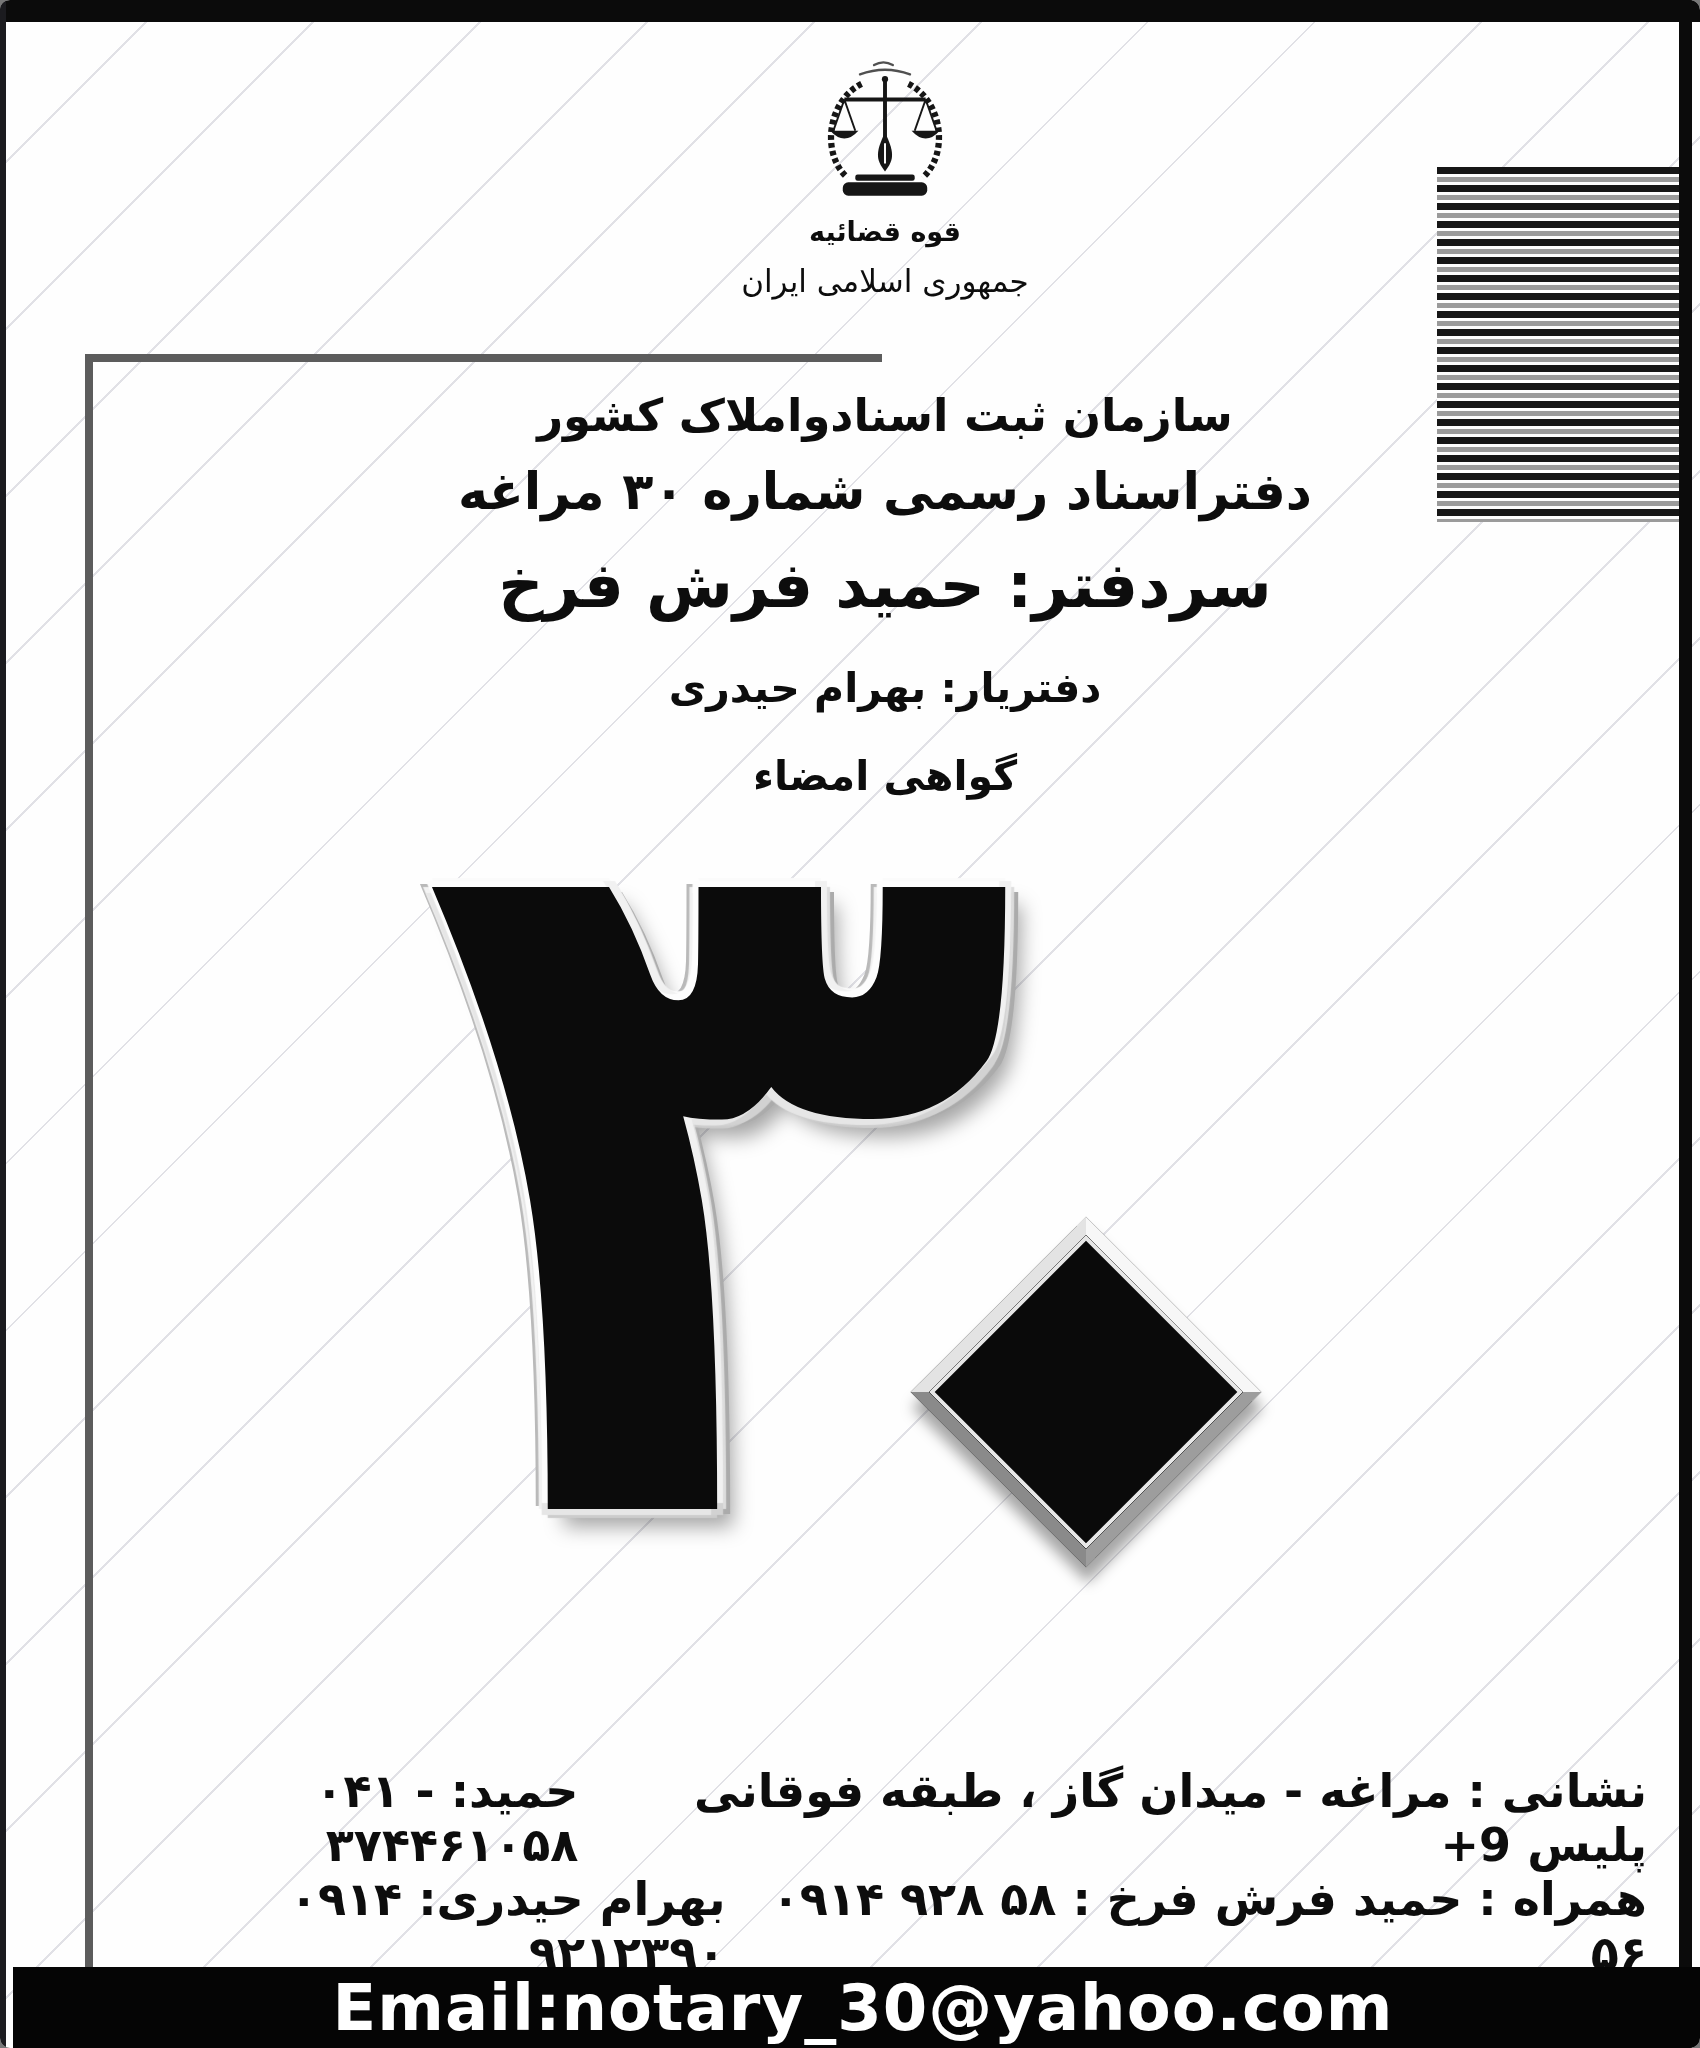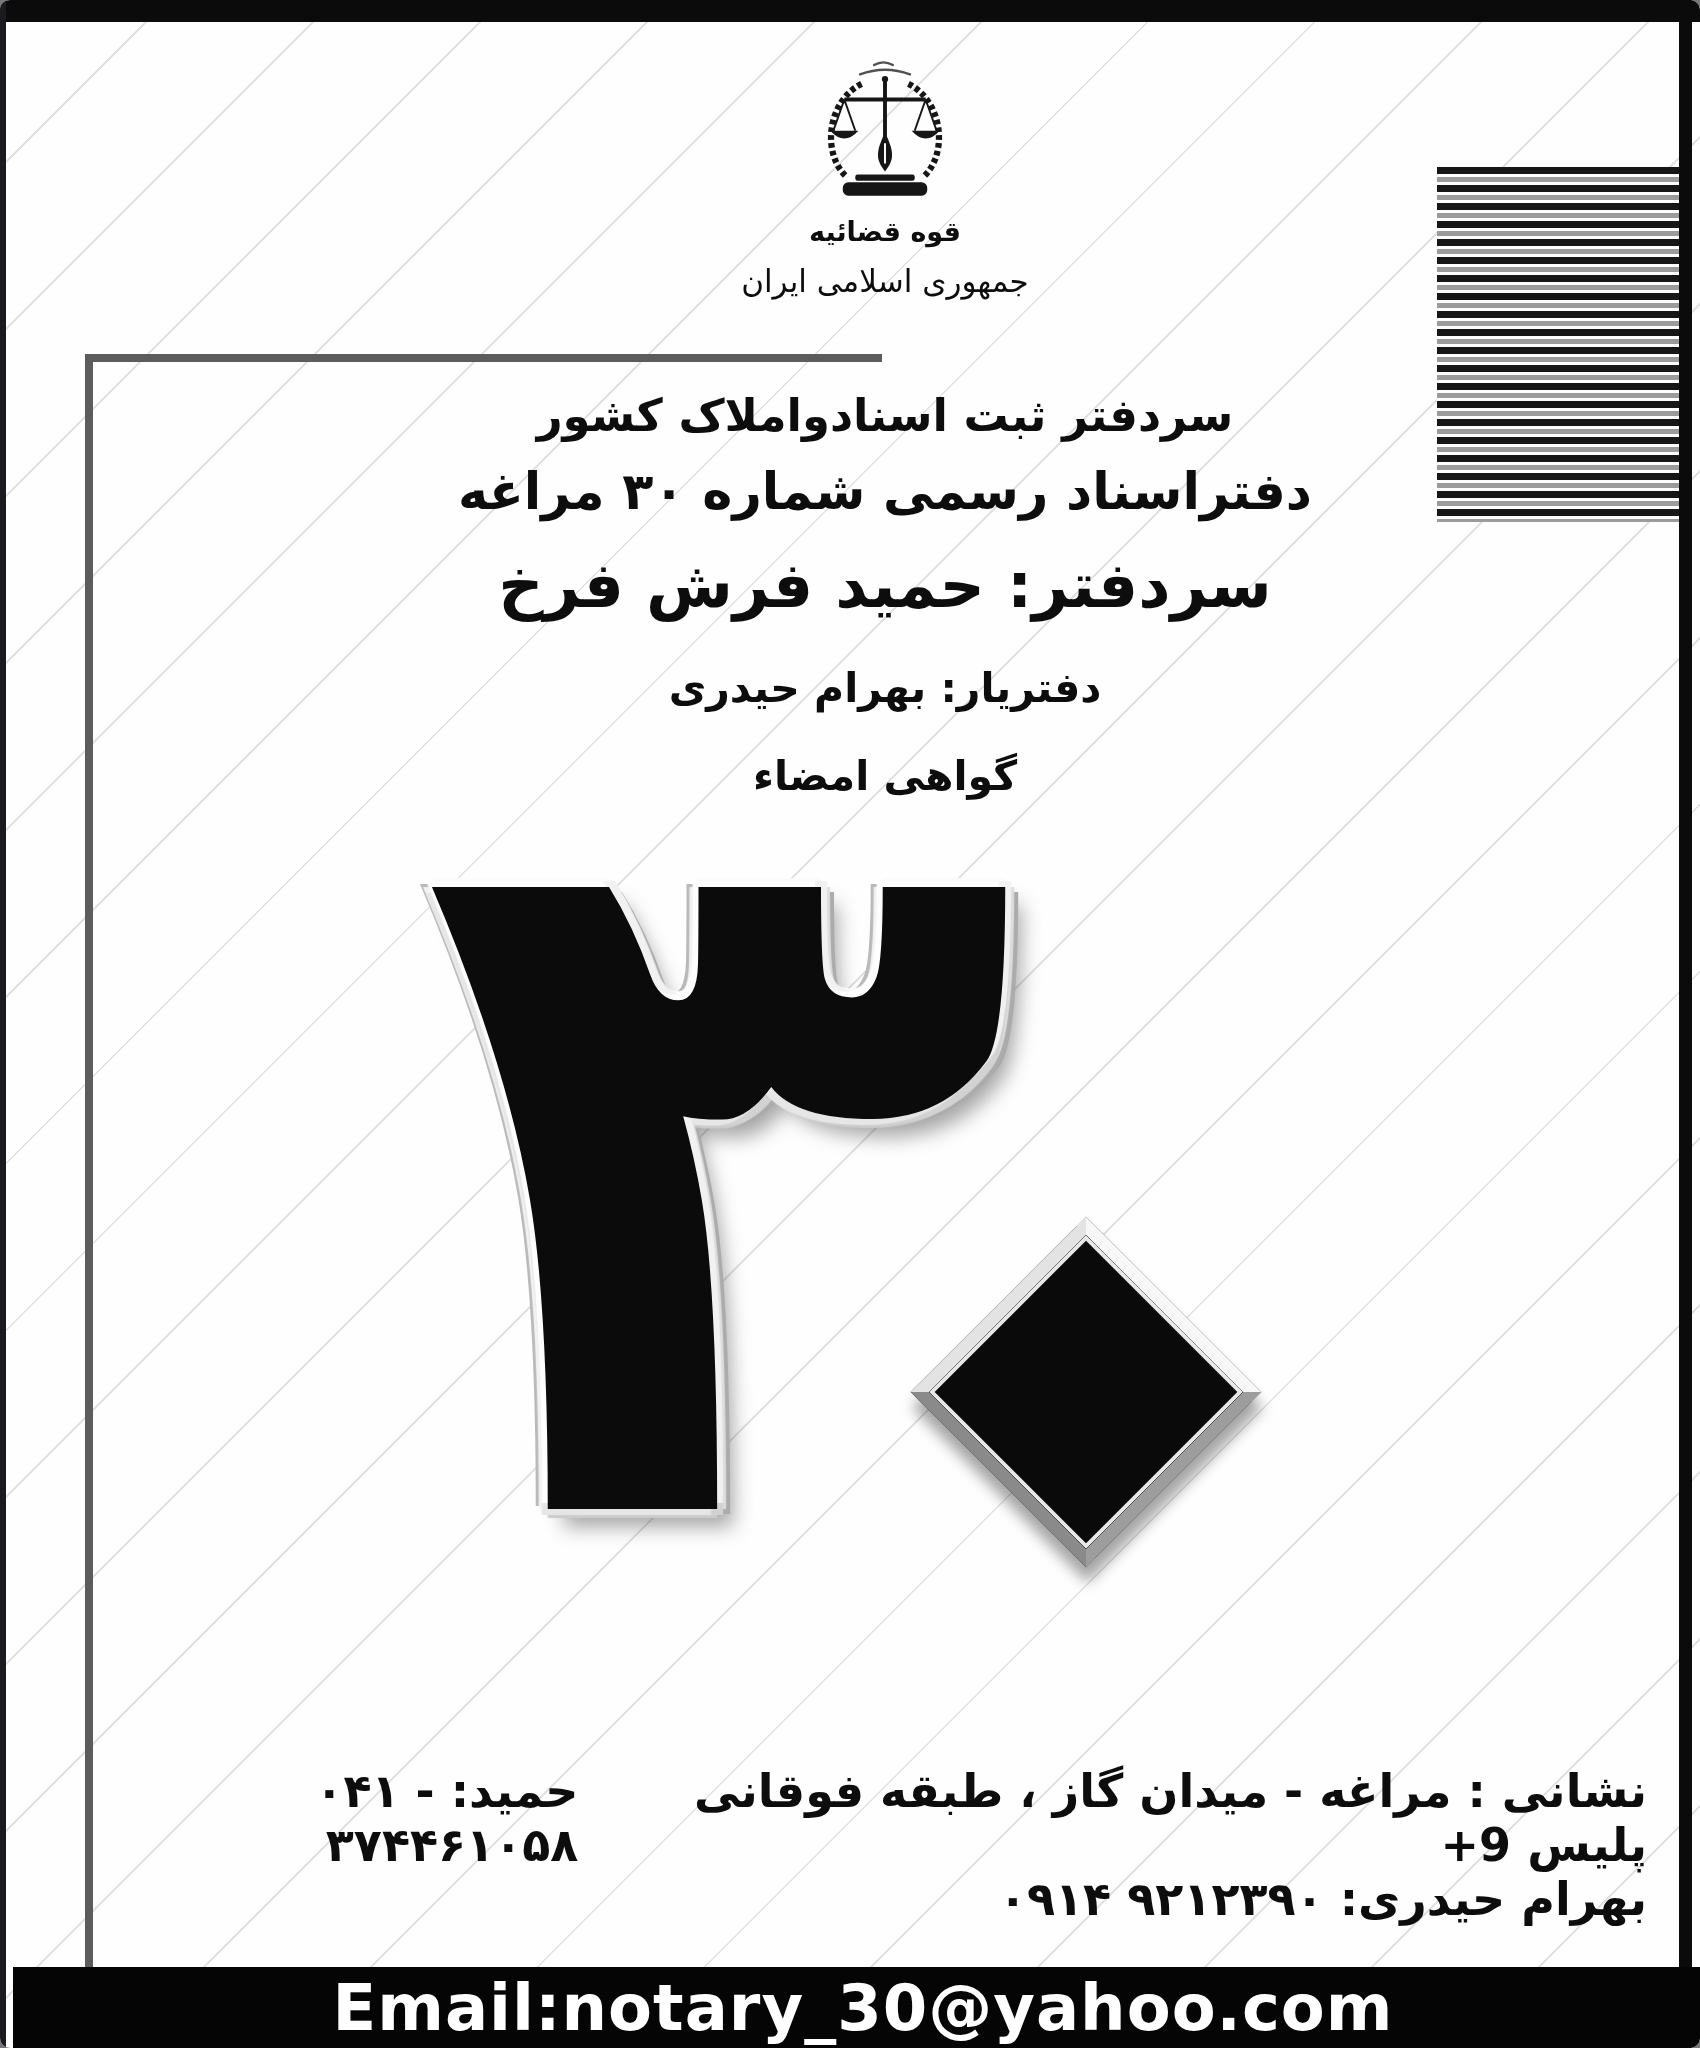--- a/index.html
+++ b/index.html
@@ -94,38 +94,40 @@
         <path d="M40 92 Q58 112 76 92 Z"></path>
         <path d="M144 92 Q162 112 180 92 Z"></path>
         <path d="M110 94 C99 118 97 128 110 144 C123 128 121 118 110 94 Z"></path>
         <rect x="72" y="148" width="76" height="8" rx="3"></rect>
         <rect x="56" y="158" width="108" height="17" rx="7"></rect>
       </g>
       <line x1="110" y1="108" x2="110" y2="134" stroke="#ffffff" stroke-width="2.5"></line>
     </svg>
     <div class="logo-caption">قوه قضائیه</div>
     <div class="country">جمهوری اسلامی ایران</div>
-    <div class="org">سردفتر ثبت اسنادواملاک کشور</div>
+    <div class="org">سازمان ثبت اسنادواملاک کشور</div>
     <div class="office">دفتراسناد رسمی شماره ۳۰ مراغه</div>
     <div class="head-notary">سردفتر: حمید فرش فرخ</div>
     <div class="assistant">دفتریار: بهرام حیدری</div>
     <div class="service">گواهی امضاء</div>
   </div>
 
   <div class="big-three">۳</div>
   <div class="diamond"></div>
 
   <div class="row row1">
     <span><span>نشانی : مراغه - میدان گاز ، طبقه فوقانی پلیس</span>
       <span class="num" dir="ltr">+9</span></span>
     <span><span>حمید:</span>
       <span class="num" dir="ltr">۰۴۱ - ۳۷۴۴۶۱۰۵۸</span></span>
   </div>
 
   <div class="row row2">
+    <span><span>همراه : حمید فرش فرخ :</span>
+      <span class="num" dir="ltr">۰۹۱۴ ۹۲۸ ۵۸ ۵۶</span></span>
     <span><span>بهرام حیدری:</span>
       <span class="num" dir="ltr">۰۹۱۴ ۹۲۱۲۳۹۰</span></span>
   </div>
 
   <div class="bottom-bar">
     <span class="email">Email:notary_30@yahoo.com</span>
   </div>
 
 </div>
 

